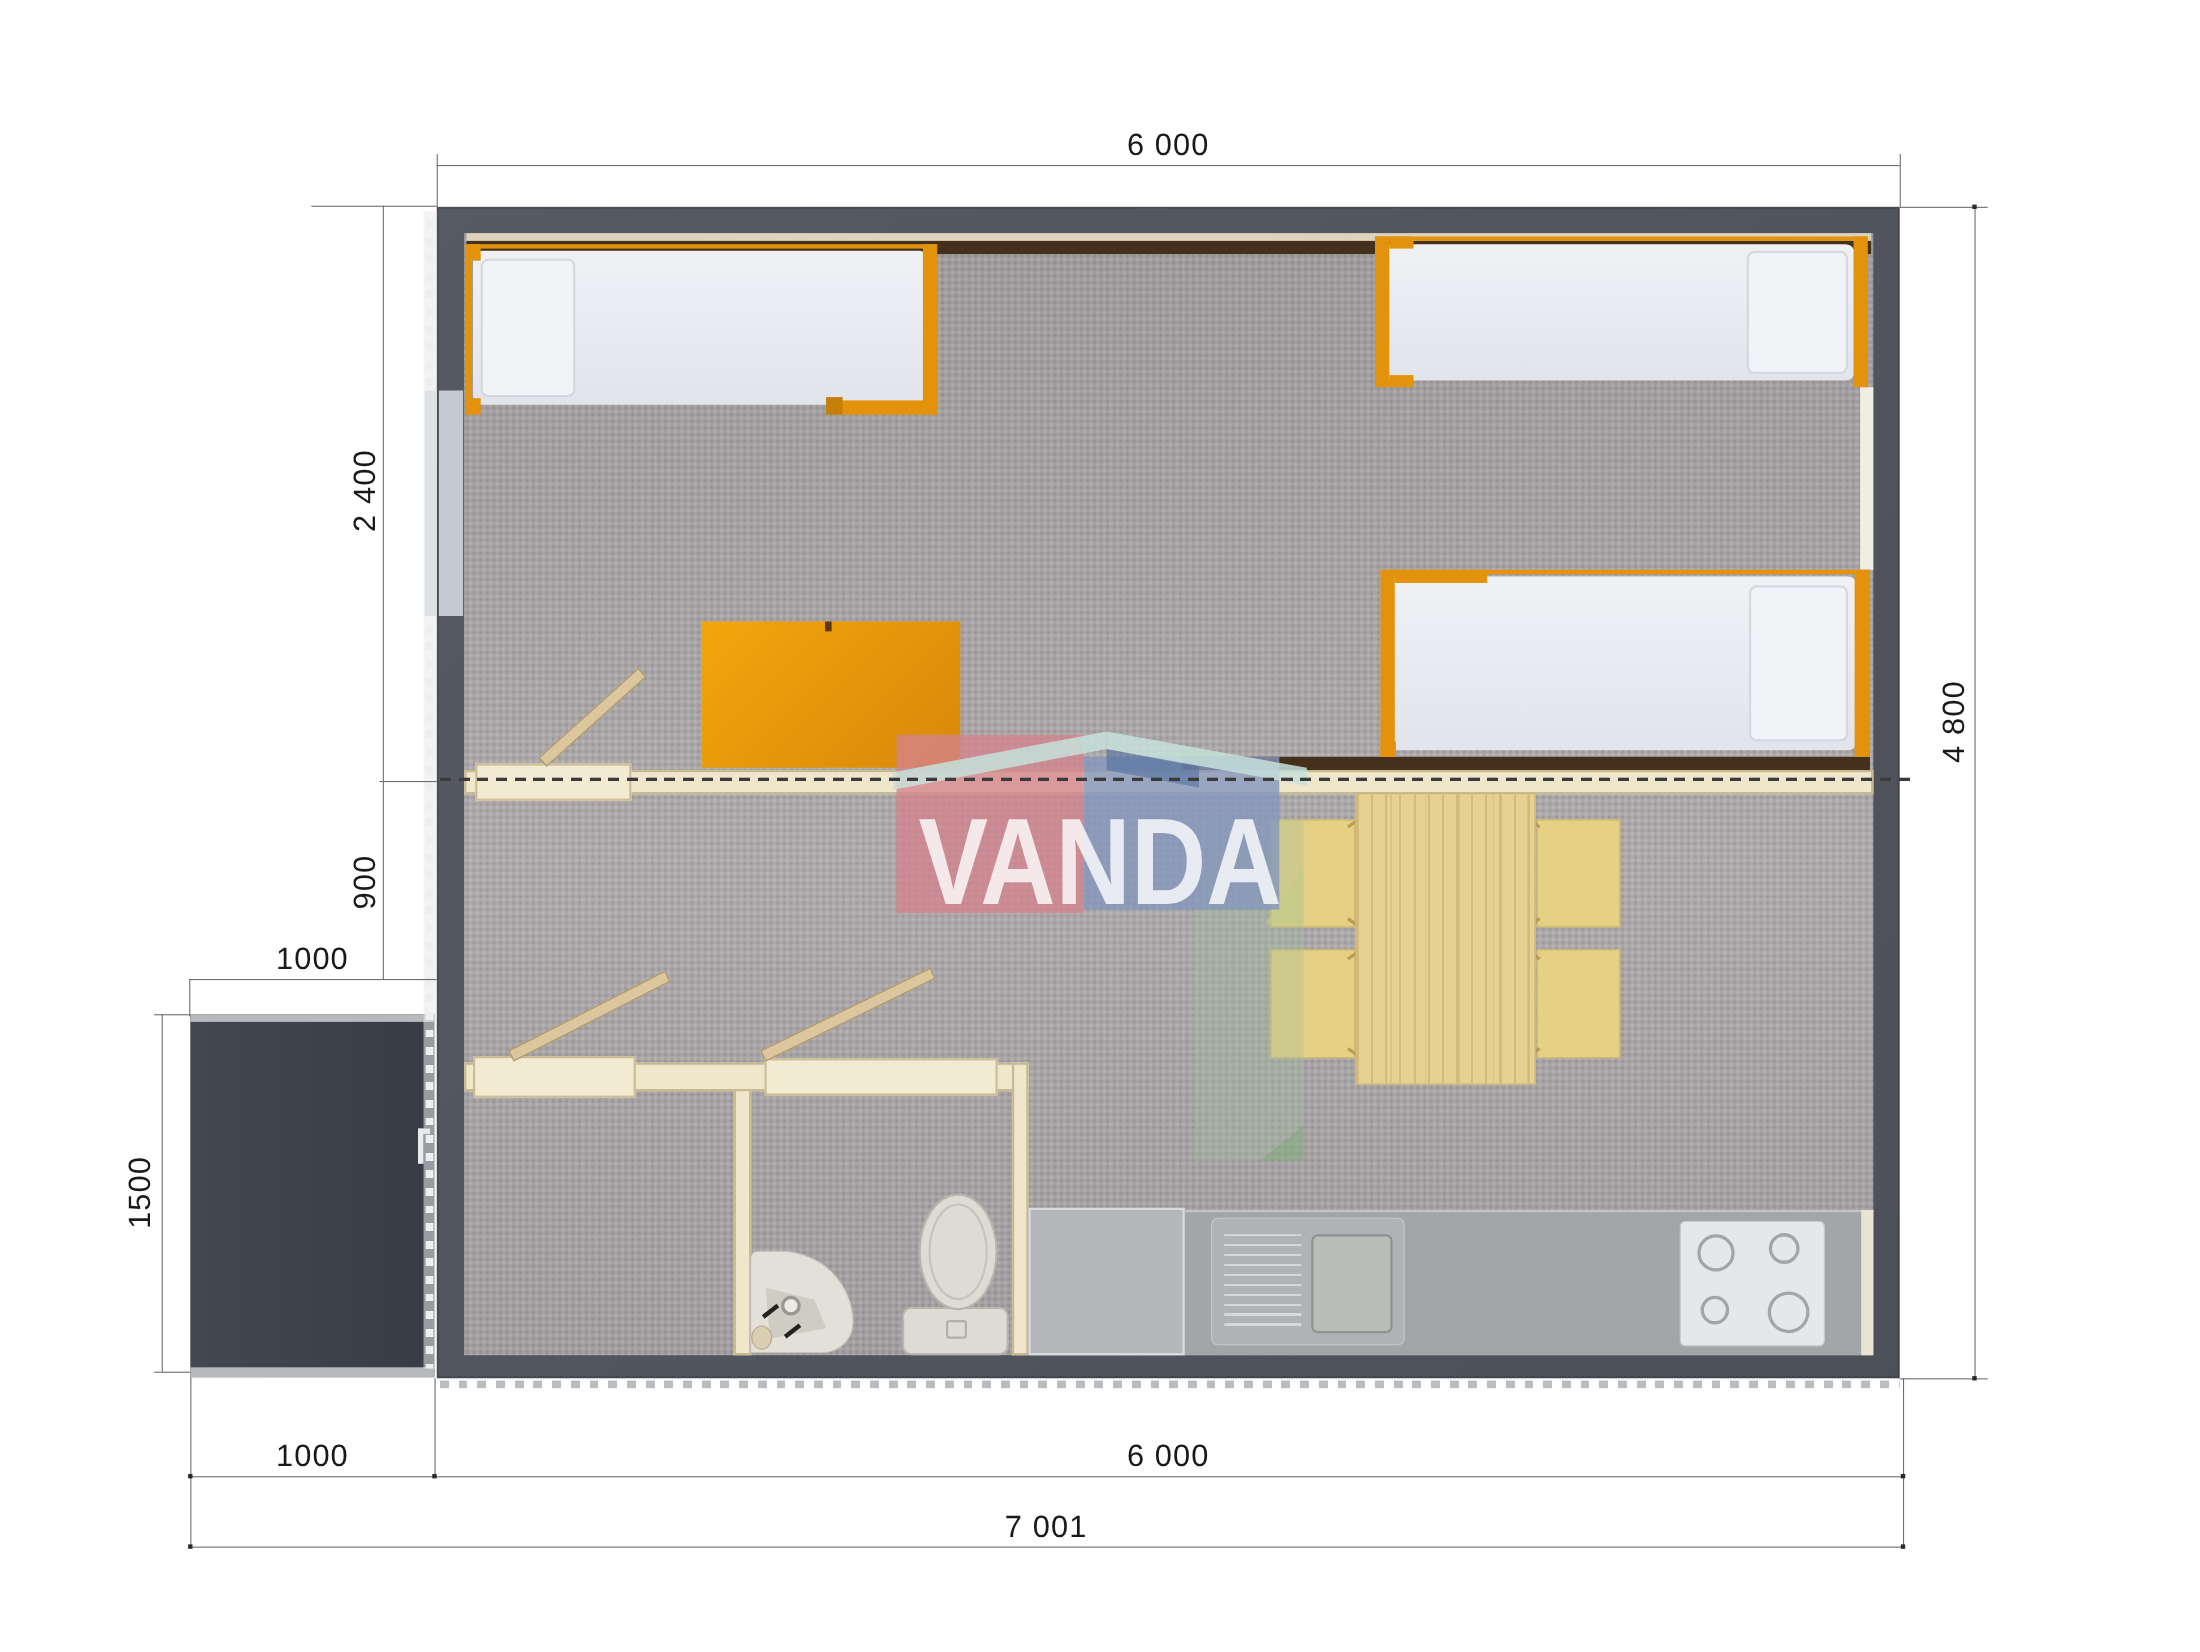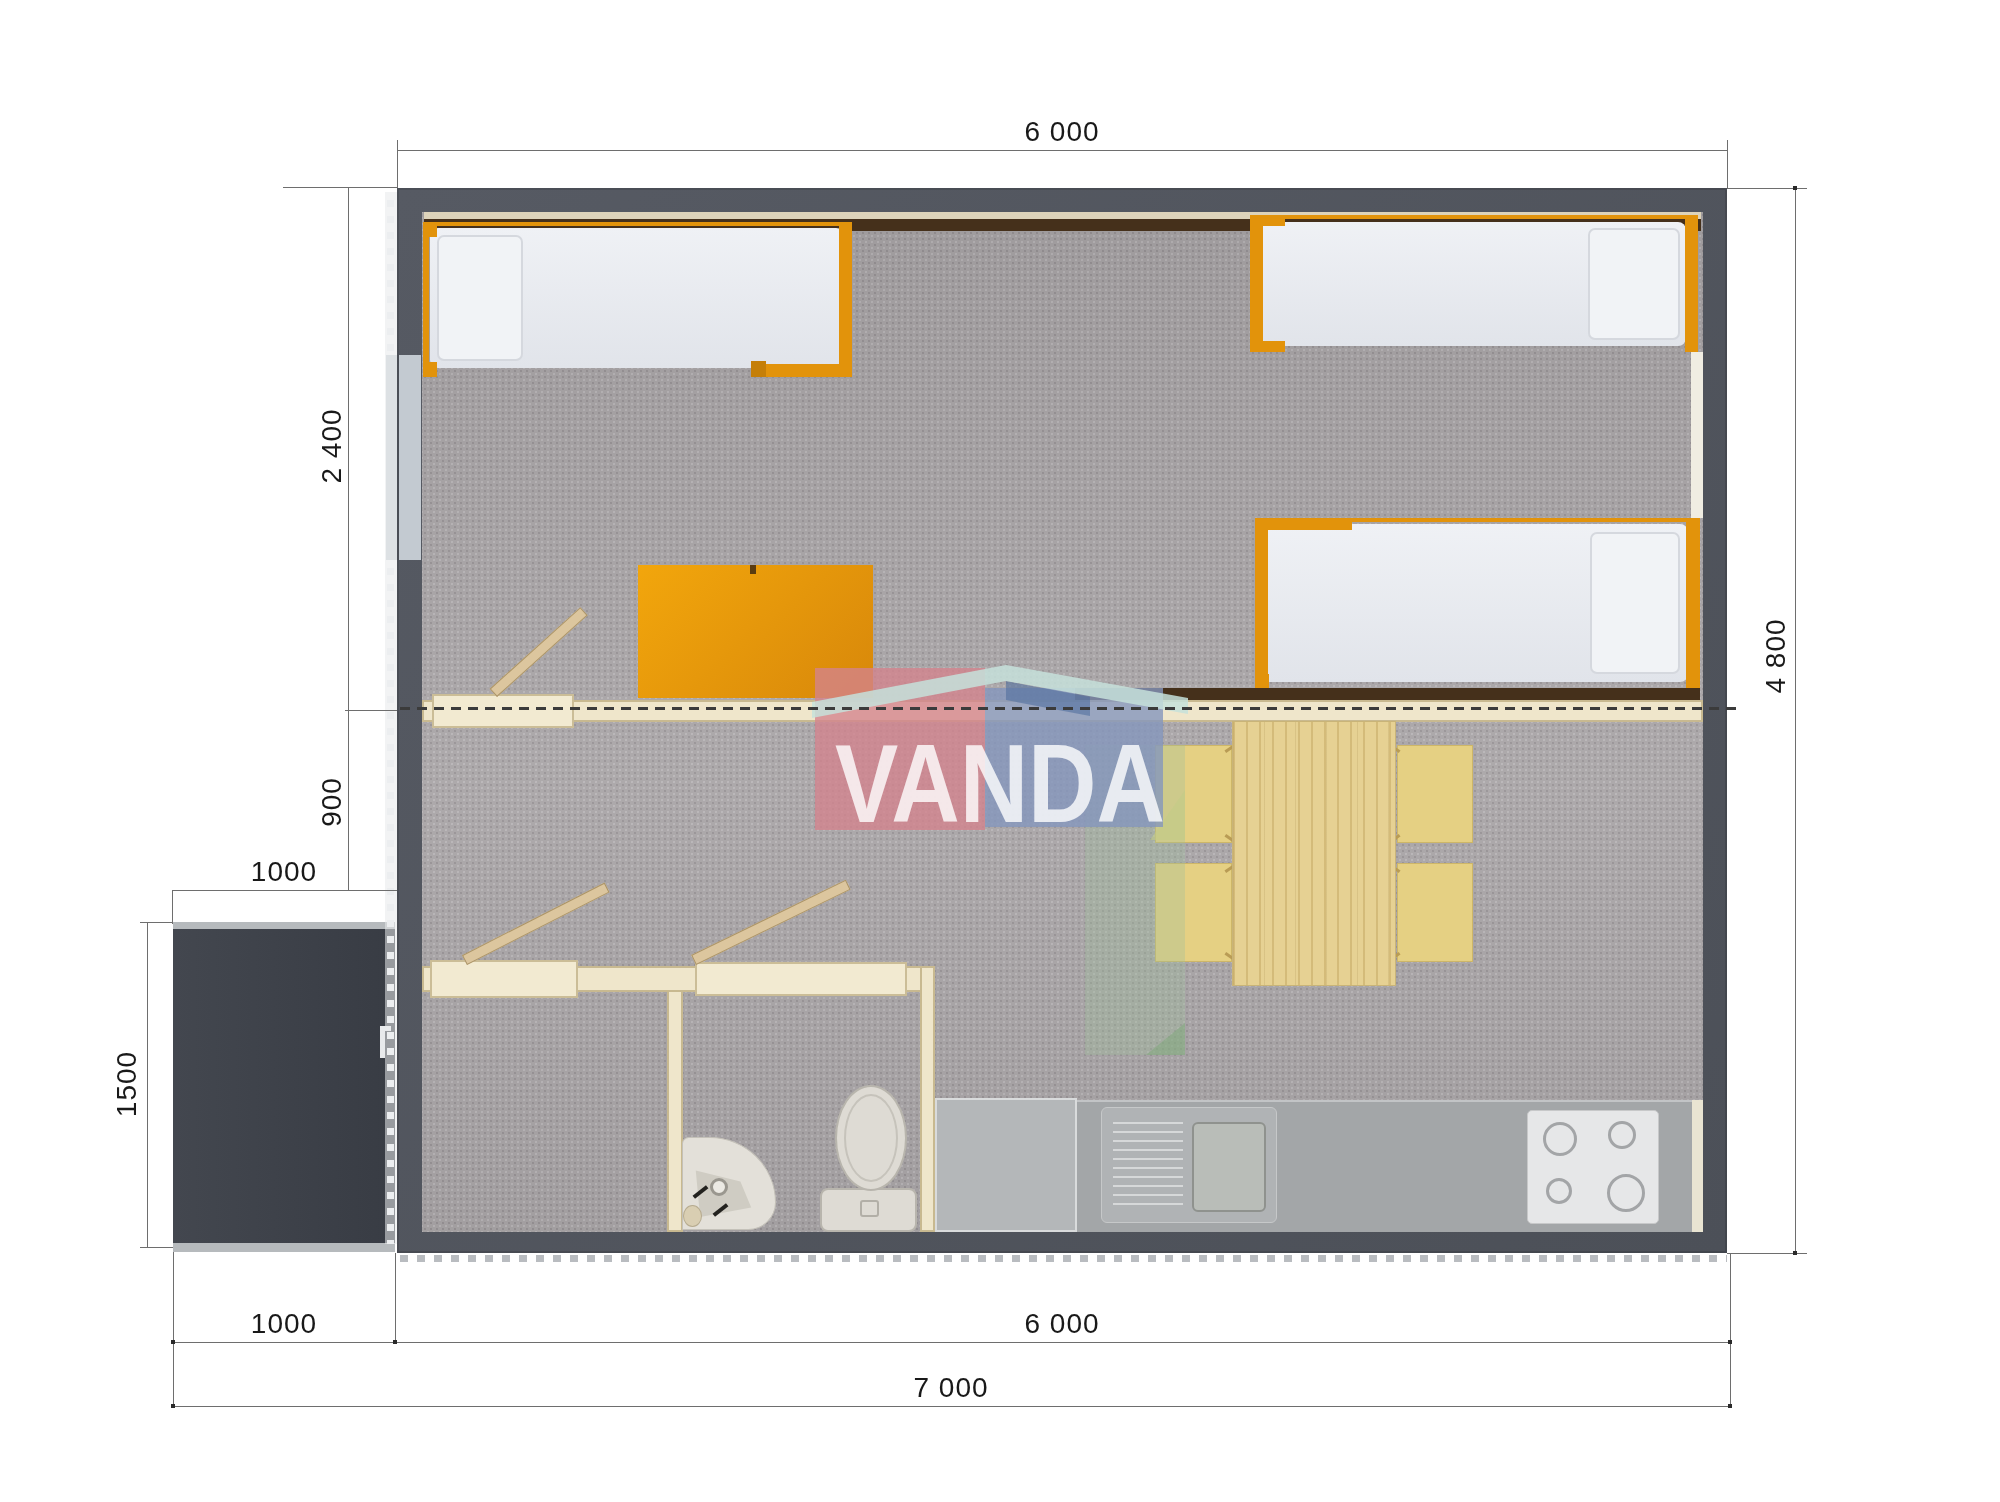--- a/index.html
+++ b/index.html
@@ -201,15 +201,15 @@
   <div class="abs dl" style="left:1730px;top:1253px;width:1px;height:153px;"></div>
   <div class="abs dot" style="left:171px;top:1340px;"></div>
   <div class="abs dot" style="left:393px;top:1340px;"></div>
   <div class="abs dot" style="left:1728px;top:1340px;"></div>
   <div class="abs dim" style="left:234px;top:1308px;width:100px;">1000</div>
   <div class="abs dim" style="left:1002px;top:1308px;width:120px;">6 000</div>
 
   <div class="abs dl" style="left:173px;top:1406px;width:1557px;height:1px;"></div>
   <div class="abs dot" style="left:171px;top:1404px;"></div>
   <div class="abs dot" style="left:1728px;top:1404px;"></div>
-  <div class="abs dim" style="left:891px;top:1372px;width:120px;">7 000</div>
+  <div class="abs dim" style="left:891px;top:1372px;width:120px;">7 001</div>
 
 </div>
 
 </body></html>

